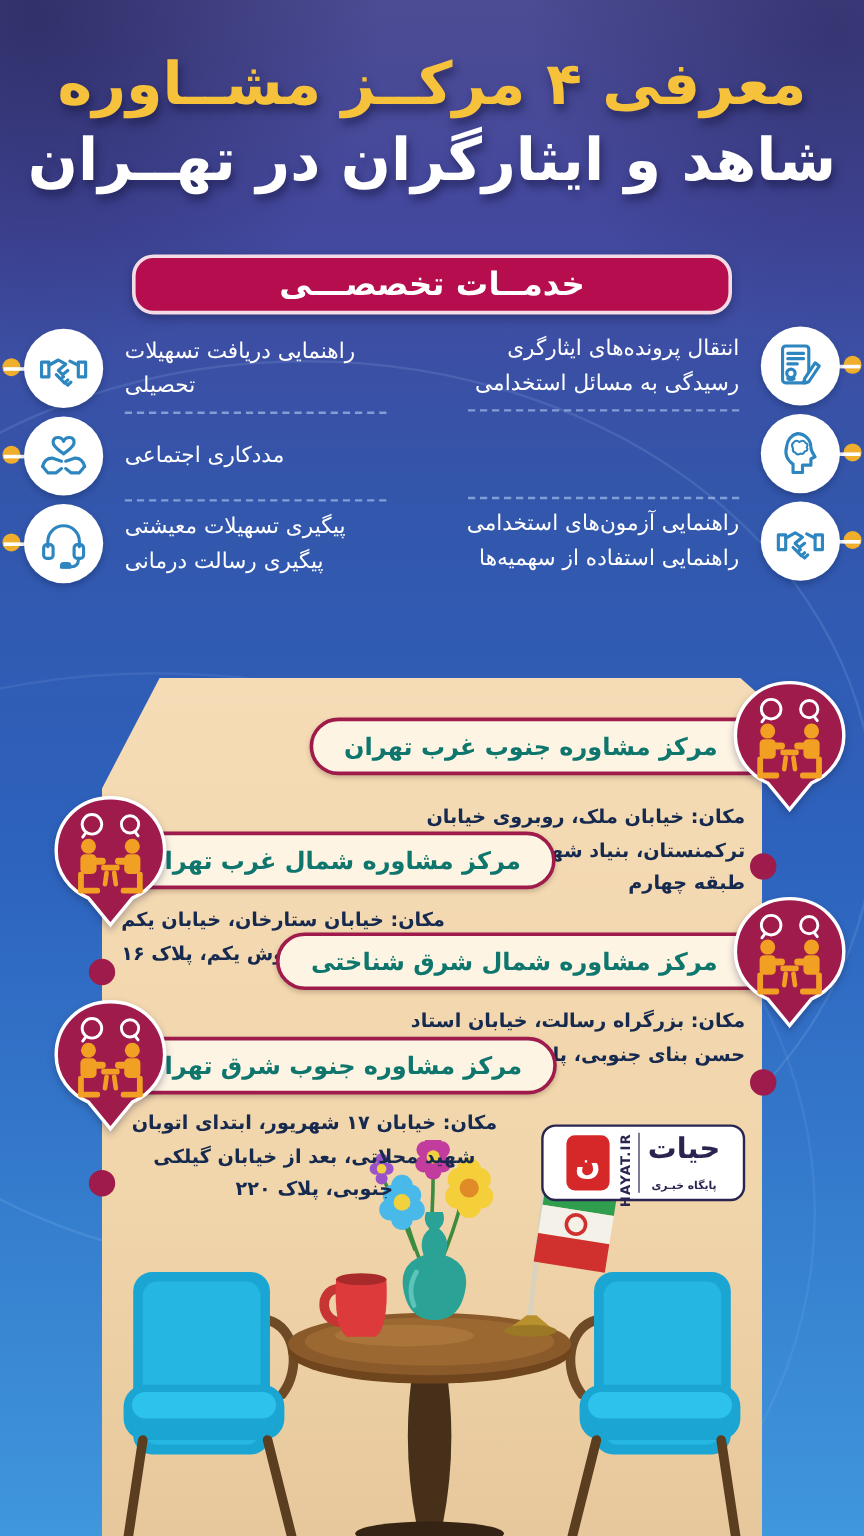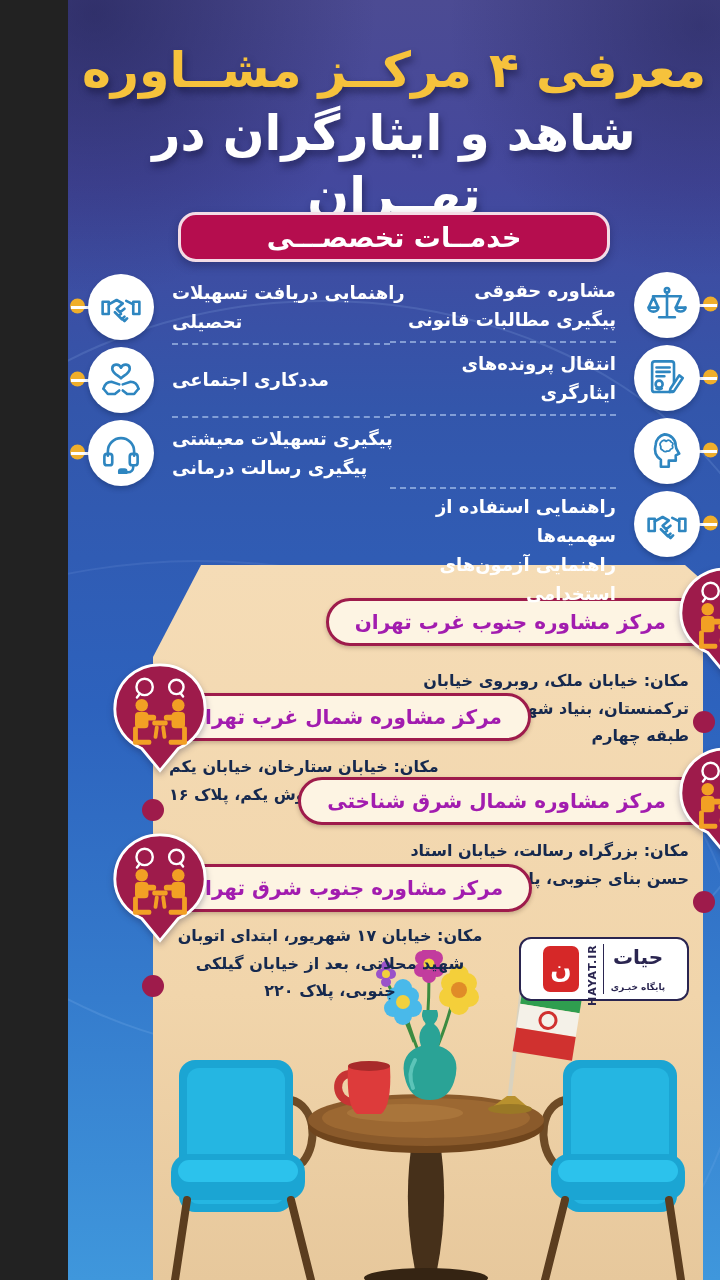--- a/index.html
+++ b/index.html
@@ -1,18 +1,18 @@
 <!DOCTYPE html>
 <html lang="fa" dir="rtl"><head>
 <meta charset="utf-8">
 <style>
   html,body{margin:0;padding:0;background:#222;}
   *{box-sizing:border-box;font-family:"DejaVu Sans",sans-serif;}
   .canvas{
-    position:relative;width:652px;height:1280px;overflow:hidden;direction:rtl;
+    position:relative;width:720px;height:1280px;overflow:hidden;direction:rtl;
     background:
       radial-gradient(circle at 4% 1%, rgba(22,22,66,.5), transparent 20%),
       radial-gradient(circle at 97% 2%, rgba(22,22,66,.4), transparent 18%),
       linear-gradient(180deg,#4c4b93 0%,#44489d 14%,#3356ab 32%,#2d62bd 55%,#357ccd 78%,#3f97dc 100%);
   }
   .curve{position:absolute;border-radius:50%;pointer-events:none;}
   .curve1{width:950px;height:760px;left:-220px;top:300px;border:2px solid rgba(180,210,255,.14);}
   .curve2{width:1100px;height:900px;left:-420px;top:560px;border:2px solid rgba(180,210,255,.10);}
 
   
@@ -27,21 +27,21 @@
     color:#fff;font-size:27px;font-weight:bold;box-shadow:0 4px 8px rgba(20,20,60,.35);}
 
   
   .services{position:absolute;top:273px;left:0;right:0;z-index:2;}
   .svc-col{position:absolute;top:0;}
   .col-right{right:0;width:338px;}
   .col-left{left:0;width:362px;top:2px;}
   .svc-item{position:relative;display:flex;align-items:center;min-height:64px;margin-bottom:9px;}
   .col-right .svc-item{padding-right:104px;padding-left:6px;}
   .col-left  .svc-item{padding-left:104px;padding-right:6px;}
-  .svc-text{width:100%;font-size:18px;font-weight:bold;color:#fff;line-height:1.62;}
+  .svc-text{width:100%;font-size:18px;font-weight:normal;color:#fff;line-height:1.62;}
   .col-right .svc-text{text-align:right;}
   .col-left  .svc-text{text-align:left;direction:rtl;}
   .svc-icon{position:absolute;top:32px;transform:translateY(-50%);
     width:66px;height:66px;border-radius:50%;background:#fff;
     display:flex;align-items:center;justify-content:center;
     box-shadow:0 3px 5px rgba(10,30,70,.3);}
   .col-right .svc-icon{right:20px;}
   .col-left  .svc-icon{left:20px;}
   .svc-line{position:absolute;top:31px;height:3px;width:20px;background:#fff;}
   .col-right .svc-line{right:3px;}
@@ -57,21 +57,21 @@
 
   
   .card{position:absolute;left:85px;top:565px;width:550px;height:715px;z-index:1;}
   .card-bg{position:absolute;inset:0;
     background:linear-gradient(180deg,#f5dcb6 0%,#f1d5ab 60%,#e7c89c 100%);
     clip-path:polygon(48px 0,532px 0,550px 16px,550px 100%,0 100%,0 92px);}
   .center{position:absolute;left:0;top:0;width:100%;height:100%;pointer-events:none;z-index:3;}
   .pin{position:absolute;width:100px;}
   .pin svg{width:100%;display:block;filter:drop-shadow(0 3px 3px rgba(20,20,60,.3));}
   .center-pill{position:absolute;background:#fdf4e3;border:3px solid #9e1b4b;border-radius:26px;
-    padding:9px 22px;font-size:20px;font-weight:bold;color:#a21caf;white-space:nowrap;
+    padding:9px 22px;font-size:20px;font-weight:bold;color:#0f766e;white-space:nowrap;
     box-shadow:0 2px 4px rgba(60,30,20,.25);}
   .center-address{position:absolute;font-size:16px;font-weight:bold;color:#16294e;line-height:1.72;}
   .edge-dot{position:absolute;width:22px;height:22px;border-radius:50%;background:#9e1b4b;}
 
   .c1 .pin{left:523px;top:0;}
   .c1 .center-pill{top:33px;right:-12px;padding-left:26px;padding-right:46px;}
   .c1 .center-address{top:102px;right:14px;width:300px;text-align:right;}
   .c1 .edge-dot{top:146px;left:540px;}
 
   .c2 .pin{left:-43px;top:96px;}
@@ -87,21 +87,21 @@
   .c4 .pin{left:-43px;top:266px;}
   .c4 .center-pill{top:299px;left:-14px;padding-right:26px;padding-left:46px;}
   .c4 .center-address{top:357px;left:16px;width:322px;text-align:center;}
   .c4 .edge-dot{top:410px;left:-11px;}
 
   
   .logo{position:absolute;top:372px;left:366px;width:170px;height:64px;z-index:4;
     background:#fff;border:2px solid #2a2550;border-radius:12px;
     display:flex;align-items:center;justify-content:center;gap:7px;padding:4px 8px;direction:rtl;}
   .logo-fa{display:flex;flex-direction:column;align-items:center;line-height:1;}
-  .logo-fa-name{font-size:20px;font-weight:bold;color:#2a2550;}
+  .logo-fa-name{font-size:24px;font-weight:bold;color:#2a2550;}
   .logo-fa-tag{font-size:9px;font-weight:bold;color:#2a2550;margin-top:16px;letter-spacing:1px;}
   .logo-site{writing-mode:vertical-rl;transform:rotate(180deg);font-size:11px;font-weight:bold;
     color:#2a2550;letter-spacing:1px;border-left:1px solid #2a2550;padding-left:4px;height:50px;
     display:flex;align-items:center;}
   .logo-mark{width:36px;height:46px;background:#d62828;border-radius:7px;color:#fff;
     display:flex;align-items:center;justify-content:center;font-size:25px;font-weight:bold;}
 
   .illustration{position:absolute;left:0;bottom:0;width:550px;height:330px;z-index:2;}
 </style>
 </head>
@@ -116,46 +116,31 @@
     <div class="title-l2">شاهد و ایثارگران در تهــران</div>
   </div>
   <div class="badge">خدمــات تخصصـــی</div>
 
   <div class="services">
     <div class="svc-col col-right">
         <div class="svc-item">
     <span class="svc-dot"></span>
     <span class="svc-line"></span>
     <div class="svc-icon">
-            <svg id="icon-scales-icon" viewBox="0 0 48 48" fill="none" stroke="#2e86c0" stroke-width="3" stroke-linecap="round" stroke-linejoin="round">
-    <circle cx="24" cy="7" r="2.5"></circle>
-              <path d="M24 10v26M8 14h32M15 38h18M24 36v2"></path>
-    <path d="M8.5 15 3 27h11zM39.5 15 34 27h11"></path>
-    <path d="M3 27a5.5 4.5 0 0 0 11 0M34 27a5.5 4.5 0 0 0 11 0"></path>
-  </svg>
-          </div>
-    <div class="svc-text">
-            <div>مشاوره حقوقی</div>
-            <div>پیگیری مطالبات قانونی</div>
-          </div>
-  </div>
-        <div class="svc-item">
-    <span class="svc-dot"></span>
-    <span class="svc-line"></span>
-    <div class="svc-icon">
             <svg id="icon-document-icon" viewBox="0 0 48 48" fill="none" stroke="#2e86c0" stroke-width="3" stroke-linecap="round" stroke-linejoin="round">
     <rect x="7" y="5" width="25" height="35" rx="3"></rect>
     <path d="M12 12h15M12 17h15M12 22h9"></path>
     <circle cx="15" cy="31" r="4"></circle>
               <path d="M12 36q3 2 6 0"></path>
     <path d="M28 36l10-15 4 3-10 15-5 1z" fill="#fff"></path>
   </svg>
           </div>
     <div class="svc-text">
             <div>انتقال پرونده‌های ایثارگری</div>
+            <div>رسیدگی به مسائل استخدامی</div>
           </div>
   </div>
         <div class="svc-item">
     <span class="svc-dot"></span>
     <span class="svc-line"></span>
     <div class="svc-icon">
             <svg id="icon-brain-icon" viewBox="0 0 48 48" fill="none" stroke="#2e86c0" stroke-width="3" stroke-linecap="round" stroke-linejoin="round">
     <path d="M21 5a13 13 0 0 1 13 13c0 4 2 6 4 9l-4 2v6h-8v7h-9v-8c-6-4-8-10-6-17A13 13 0 0 1 21 5z"></path>
     <path d="M17 14q3-4 6-1 4-3 6 1 3 1 1 4 2 3-2 4-1 3-4 2-3 2-5-1-3-1-2-4-2-3 0-5z" stroke-width="2"></path>
   </svg>
@@ -165,22 +150,22 @@
     <span class="svc-dot"></span>
     <span class="svc-line"></span>
     <div class="svc-icon">
             <svg id="icon-handshake-icon" viewBox="0 0 48 48" fill="none" stroke="#2e86c0" stroke-width="3" stroke-linecap="round" stroke-linejoin="round">
     <path d="M3 18h7v14H3zM38 18h7v14h-7z"></path>
     <path d="M10 21l9-5 7 4 -7 6 4 4 5-4"></path>
     <path d="M38 21l-8-4M17 30l4 4 3-2M21 34l4 4 3-3M25 37l3 3 3-3"></path>
   </svg>
           </div>
     <div class="svc-text">
+            <div>راهنمایی آزمون‌های استخدامی</div>
             <div>راهنمایی استفاده از سهمیه‌ها</div>
-            <div>راهنمایی آزمون‌های استخدامی</div>
           </div>
   </div>
       </div>
     <div class="svc-col col-left">
         <div class="svc-item">
     <span class="svc-dot"></span>
     <span class="svc-line"></span>
     <div class="svc-icon">
             <svg id="icon-handshake-icon" viewBox="0 0 48 48" fill="none" stroke="#2e86c0" stroke-width="3" stroke-linecap="round" stroke-linejoin="round">
     <path d="M3 18h7v14H3zM38 18h7v14h-7z"></path>

